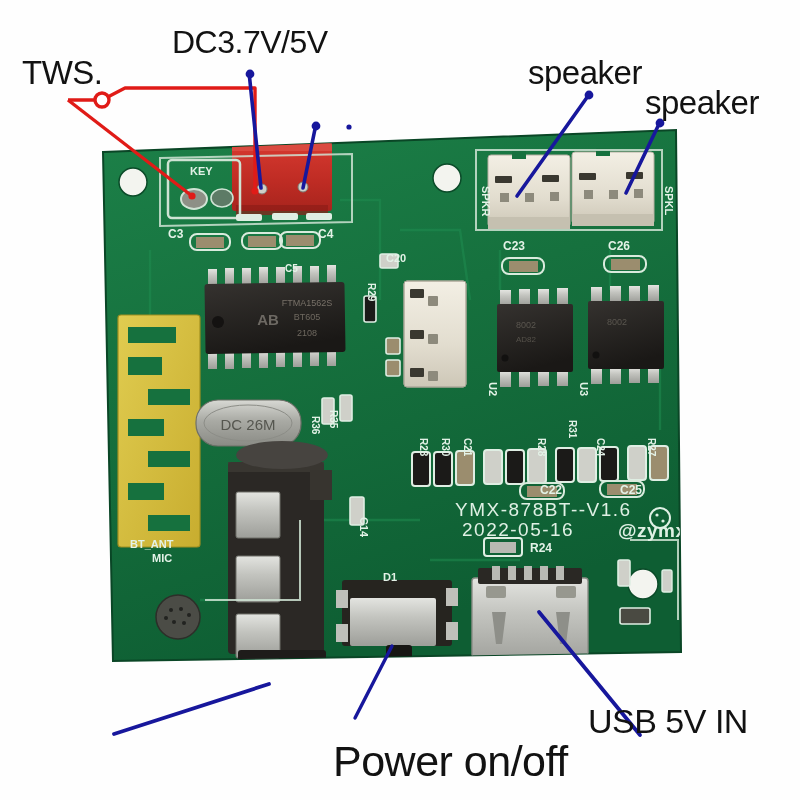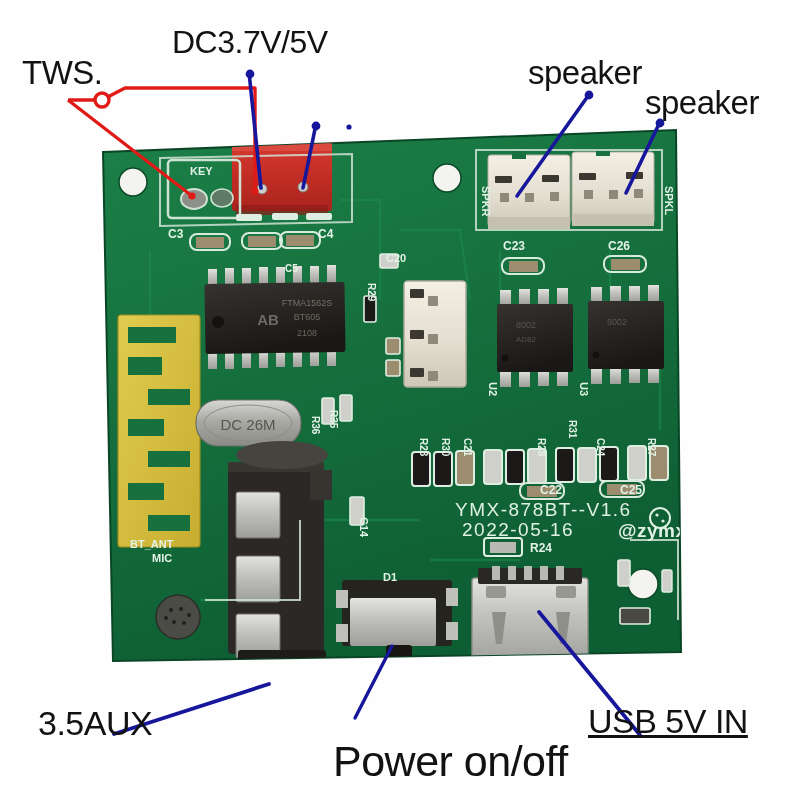--- a/index.html
+++ b/index.html
@@ -32,21 +32,21 @@
   }
 
   #lbl-tws      { left: 22px;  top: 56px;  font-size: 33px; }
   #lbl-dc       { left: 172px; top: 26px;  font-size: 32px; }
   #lbl-gnd      { left: 281px; top: 80px;  font-size: 39px; }
   #lbl-3pout    { left: 385px; top: 20px;  font-size: 38px; }
   #lbl-spk1     { left: 528px; top: 56px;  font-size: 33px; }
   #lbl-spk2     { left: 645px; top: 86px;  font-size: 33px; }
   #lbl-aux      { left: 38px;  top: 706px; font-size: 34px; }
   #lbl-power    { left: 333px; top: 740px; font-size: 43px; }
-  #lbl-usb      { left: 588px; top: 704px; font-size: 34px; text-decoration: underline; }
+  #lbl-usb      { left: 588px; top: 704px; font-size: 34px; }
 
   
   #leaders, #board-svg {
     position: absolute;
     left: 0; top: 0;
     width: 800px; height: 800px;
   }
   #leaders { pointer-events: none; }
 </style>
 </head>
@@ -446,17 +446,16 @@
 
     <g>
       <line x1="640" y1="735" x2="539" y2="612" stroke="#17179c" stroke-width="3.8" stroke-linecap="round"></line>
     </g>
   </svg>
 
   <div class="ann" id="lbl-tws">TWS.</div>
   <div class="ann" id="lbl-dc">DC3.7V/5V</div>
   <div class="ann" id="lbl-spk1">speaker</div>
   <div class="ann" id="lbl-spk2">speaker</div>
-  <div class="ann" id="lbl-aux">3.5AUX</div>
   <div class="ann" id="lbl-power">Power on/off</div>
   <div class="ann" id="lbl-usb">USB 5V  IN</div>
 
 </div>
 
 </body></html>

